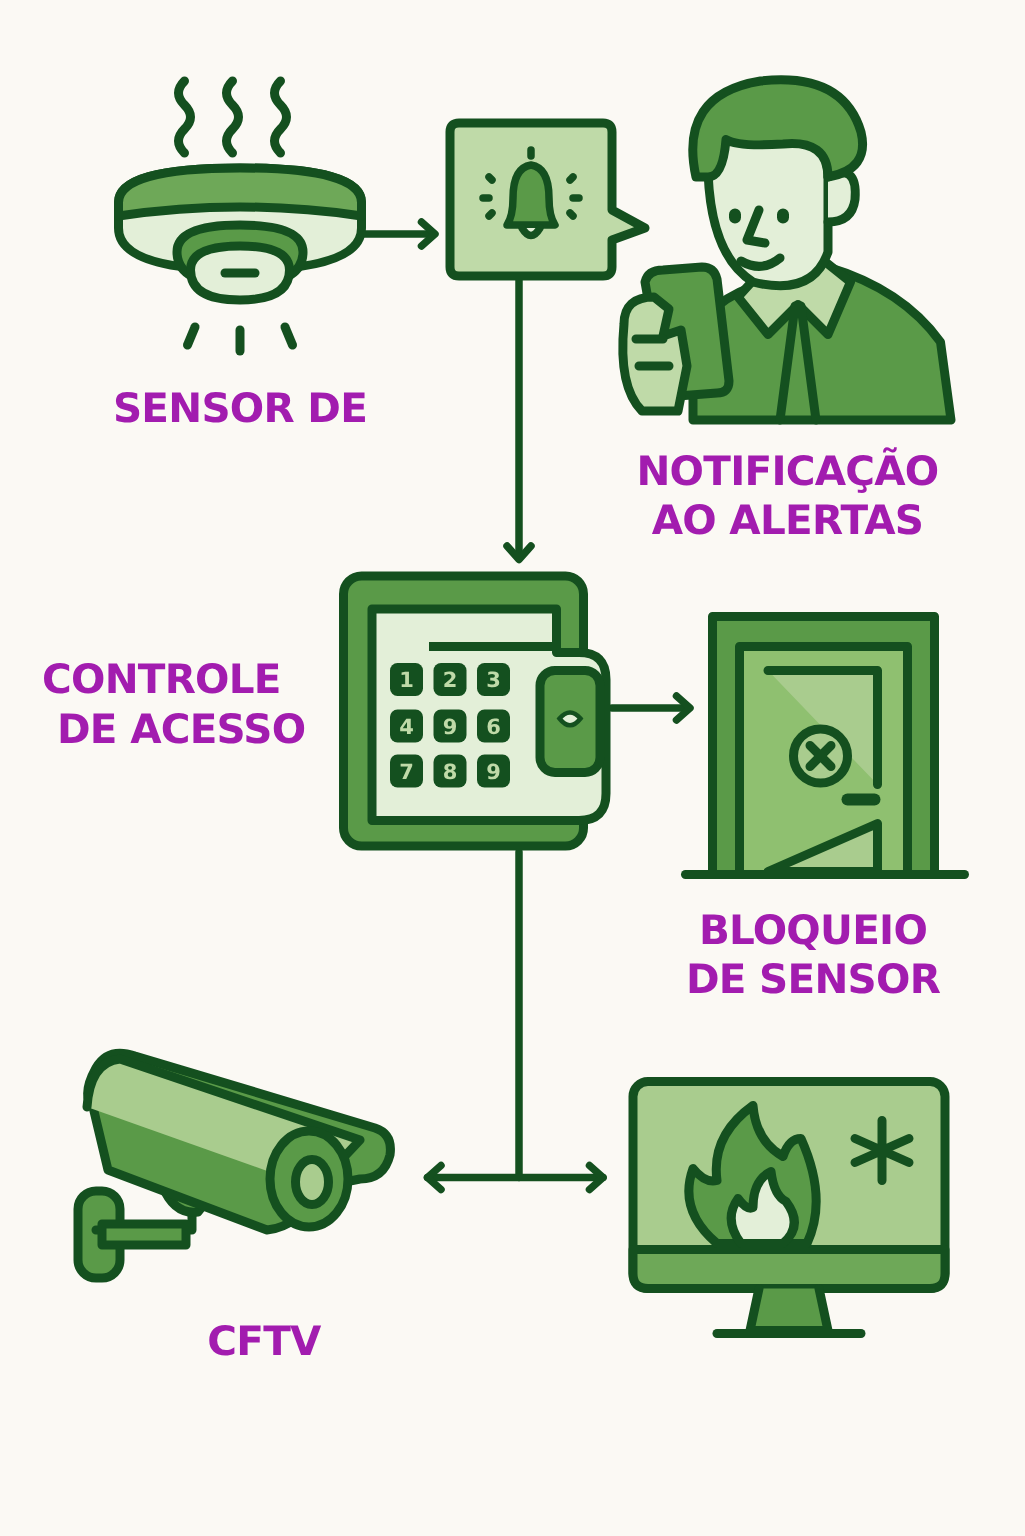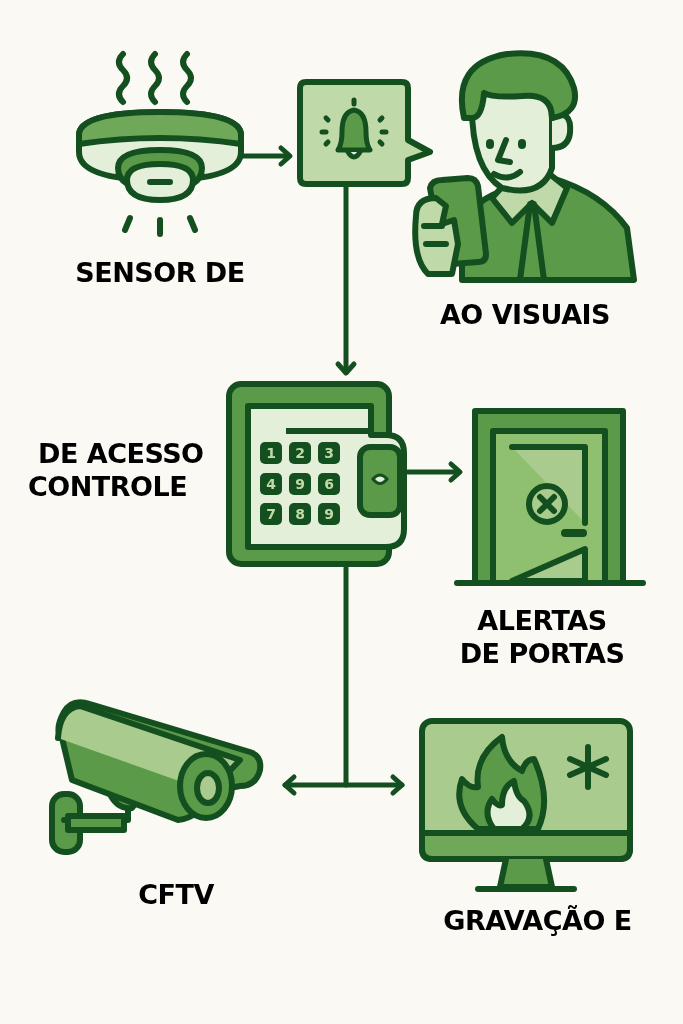--- a/index.html
+++ b/index.html
@@ -1,17 +1,17 @@
 <!DOCTYPE html>
 <html><head>
 <meta charset="utf-8">
 <style>
   html,body{margin:0;padding:0;}
   body{width:683px;height:1024px;background:#fbf9f4;position:relative;overflow:hidden;font-family:"DejaVu Sans",sans-serif;}
-  .lbl{position:absolute;color:#000000;font-weight:bold;font-size:27px;line-height:33px;text-align:center;letter-spacing:-0.5px;}
+  .lbl{position:absolute;color:#a21caf;font-weight:bold;font-size:27px;line-height:33px;text-align:center;letter-spacing:-0.5px;}
   .lbl span{display:block;}
   svg.ico{position:absolute;overflow:visible;}
   svg.wires{position:absolute;left:0;top:0;}
 </style>
 </head>
 <body>
 
 <svg class="wires" width="683" height="1024">
   <g stroke="#14501f" stroke-width="5" fill="none" stroke-linecap="round" stroke-linejoin="round">
 
@@ -86,21 +86,22 @@
     <path d="M88 95 V97 M120 95 V97" stroke-width="8"></path>
     <path d="M104 92 L96 112 L108 114" fill="none"></path>
     <path d="M92 126 Q106 134 118 124" fill="none"></path>
 
     <path d="M28 140 Q30 132 40 132 L66 130 Q74 130 76 138 L84 206 Q84 214 76 214 L50 216 Q42 216 40 208 Z" fill="#5a9a48"></path>
     <path d="M14 168 Q14 150 34 150 L44 158 L40 176 L52 172 L56 196 L50 226 L26 226 Q10 210 14 168Z" fill="#bfdaa8"></path>
     <path d="M22 178 H40 M24 196 H44" fill="none"></path>
   </g>
 </svg>
 <div class="lbl" style="left:400px;top:298px;width:250px;">
-  <span>AO VISUAIS</span>
+  <span>NOTIFICAÇÃO</span>
+  <span>AO ALERTAS</span>
 </div>
 
 <svg class="ico" style="left:226px;top:381px" width="186" height="186" viewBox="0 0 186 186">
   <rect x="3" y="3" width="160" height="180" rx="12" fill="#5a9a48" stroke="#14501f" stroke-width="6"></rect>
   <path d="M22 25 H145 V54 H160 Q178 54 178 72 V148 Q178 166 160 166 H132 V166 H22 Z" fill="#e3efd8" stroke="#14501f" stroke-width="6" stroke-linejoin="round"></path>
   <path d="M60 50 H145" stroke="#14501f" stroke-width="6"></path>
   <rect x="134" y="66" width="40" height="68" rx="10" fill="#5a9a48" stroke="#14501f" stroke-width="6"></rect>
   <path d="M147 98 q7 -8 14 0 q-7 9 -14 0z" fill="#e3efd8" stroke="#14501f" stroke-width="3"></path>
   <g fill="#14501f">
     <rect x="34" y="61" width="22" height="22" rx="5"></rect>
@@ -119,38 +120,38 @@
       <text x="103" y="77">3</text>
     <text x="45" y="108">4</text>
       <text x="74" y="108">9</text>
       <text x="103" y="108">6</text>
     <text x="45" y="138">7</text>
       <text x="74" y="138">8</text>
       <text x="103" y="138">9</text>
   </g>
 </svg>
 <div class="lbl" style="left:28px;top:437px;width:190px;text-align:left;">
+  <span>CONTROLE</span>
   <span style="padding-left:10px">DE ACESSO</span>
-  <span>CONTROLE</span>
 </div>
 
 <svg class="ico" style="left:455px;top:405px" width="190" height="185" viewBox="0 0 190 185">
   <g stroke="#14501f" stroke-width="6" stroke-linejoin="round" stroke-linecap="round">
     <path d="M20 178 V6 H168 V178" fill="#5a9a48"></path>
     <path d="M38 178 V26 H150 V178" fill="#8fc070"></path>
     <path d="M57 42 H130 V118 M130 144 V176 H57 Z" fill="#a9cc8e"></path>
     <path d="M2 178 H188"></path>
     <path d="M110 128 H128" stroke-width="8"></path>
     <circle cx="92" cy="99" r="18" fill="#a9cc8e"></circle>
     <path d="M85 92 L99 106 M99 92 L85 106"></path>
   </g>
 </svg>
 <div class="lbl" style="left:432px;top:604px;width:220px;">
-  <span>ALERTAS</span>
-  <span>DE PORTAS</span>
+  <span>BLOQUEIO</span>
+  <span>DE SENSOR</span>
 </div>
 
 <svg class="ico" style="left:50px;top:690px" width="220" height="165" viewBox="0 0 220 165">
   <g stroke="#14501f" stroke-width="6" stroke-linejoin="round" stroke-linecap="round">
     <rect x="2" y="104" width="28" height="58" rx="12" fill="#5a9a48"></rect>
     <path d="M14 130 H78 V106" fill="none"></path>
     <path d="M18 126 H74 V140 H18 Z" fill="#5a9a48"></path>
     <path d="M58 100 Q60 86 80 88 L96 100 L82 118 Q66 120 58 100Z" fill="#5a9a48"></path>
     <path d="M12 48 Q4 40 14 22 Q22 8 40 14 L200 62 Q212 66 210 80 Q206 96 190 96 L160 102 Q150 128 128 130 L22 90 Z" fill="#5a9a48"></path>
     <path d="M8 48 Q10 18 30 16 L190 70 L160 102" fill="#a9cc8e"></path>
@@ -165,14 +166,13 @@
     <rect x="4" y="4" width="208" height="138" rx="10" fill="#a9cc8e"></rect>
     <path d="M4 116 H212 V132 Q212 142 202 142 H14 Q4 142 4 132 Z" fill="#6ea858"></path>
     <path d="M88 142 L82 170 H134 L128 142" fill="#5a9a48"></path>
     <path d="M60 172 H156"></path>
     <path d="M60 112 Q34 90 44 62 Q52 72 60 70 Q56 40 84 20 Q86 44 104 54 Q108 42 116 42 Q134 82 120 112 Z" fill="#5a9a48"></path>
     <path d="M76 112 Q64 96 74 82 Q80 90 84 88 Q84 70 96 64 Q98 80 106 84 Q118 100 104 112 Z" fill="#e3efd8"></path>
     <path d="M170 30 V70 M152 42 L188 58 M152 58 L188 42" fill="none"></path>
   </g>
 </svg>
 <div class="lbl" style="left:405px;top:904px;width:265px;">
-  <span>GRAVAÇÃO E</span>
 </div>
 
 </body></html>

